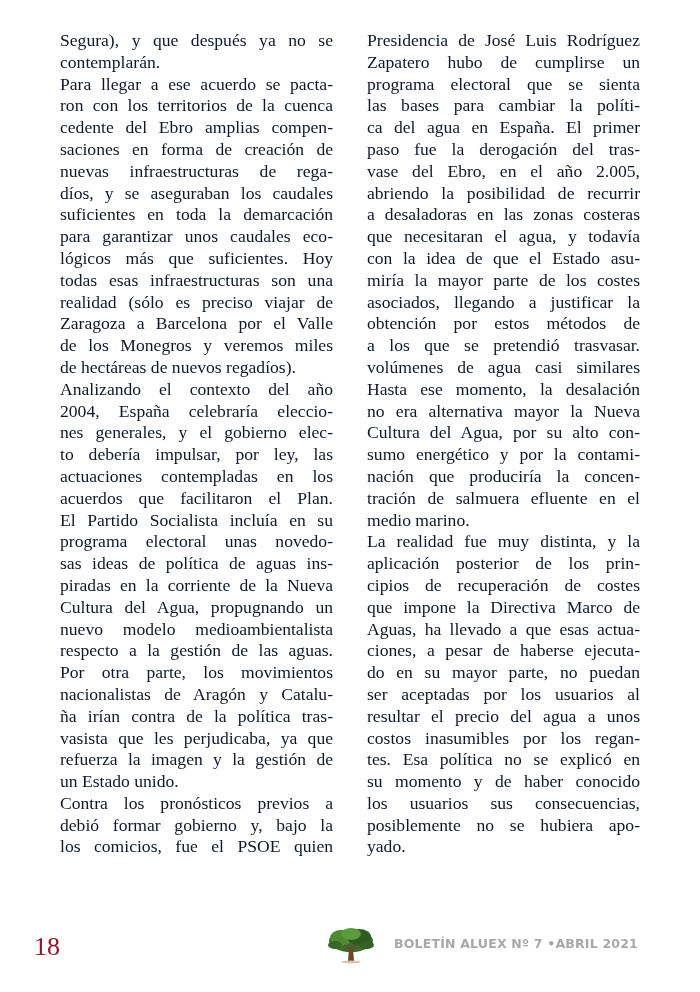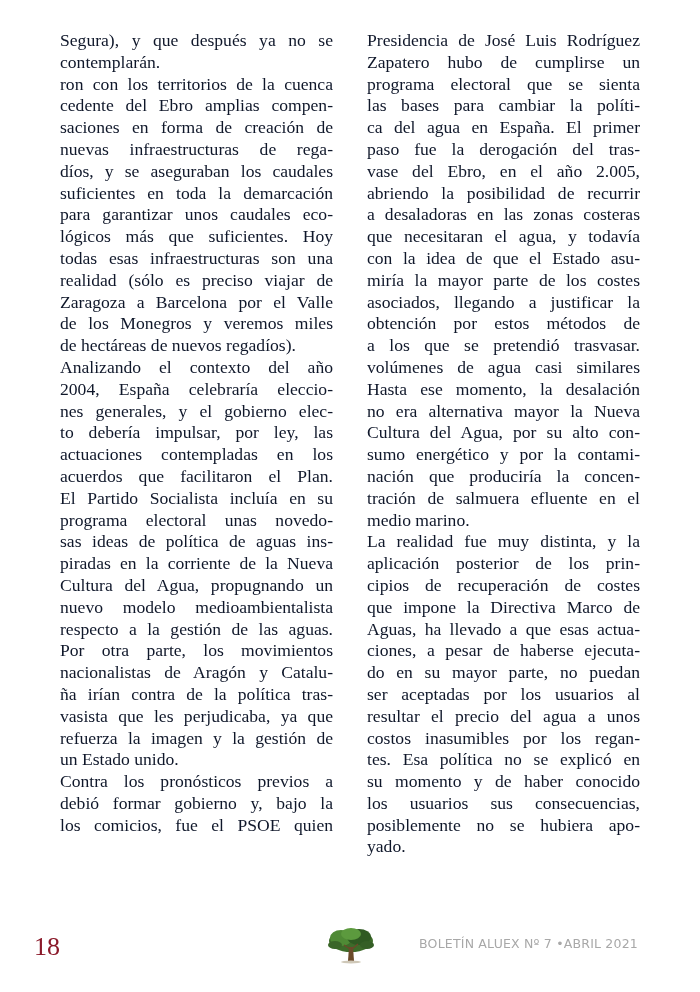--- a/index.html
+++ b/index.html
@@ -21,33 +21,34 @@
   .line.last { text-align-last: left; }
   .page-number {
     position: absolute; left: 34px; top: 932px;
     font-family: "Liberation Serif", "DejaVu Serif", serif;
     font-size: 26px; color: #8b1a2a;
   }
   .footer-logo { position: absolute; left: 325px; top: 925px; width: 52px; height: 40px; }
   .footer-text {
     position: absolute; right: 62px; top: 936px;
     font-family: "DejaVu Sans", sans-serif;
-    font-size: 12.5px; font-weight: normal; letter-spacing: 0.2px;
+    font-size: 12.5px; font-weight: bold; letter-spacing: 0.2px;
     color: #a8a8a8;
   }
 </style>
 </head>
 <body>
 
 <div class="col left" id="left-col">
     <p>
       <span class="line">Segura), y que después ya no se</span>
       <span class="line last">contemplarán.</span>
     </p>
     <p>
+      <span class="line">Para llegar a ese acuerdo se pacta-</span>
       <span class="line">ron con los territorios de la cuenca</span>
       <span class="line">cedente del Ebro amplias compen-</span>
       <span class="line">saciones en forma de creación de</span>
       <span class="line">nuevas infraestructuras de rega-</span>
       <span class="line">díos, y se aseguraban los caudales</span>
       <span class="line">suficientes en toda la demarcación</span>
       <span class="line">para garantizar unos caudales eco-</span>
       <span class="line">lógicos más que suficientes. Hoy</span>
       <span class="line">todas esas infraestructuras son una</span>
       <span class="line">realidad (sólo es preciso viajar de</span>

